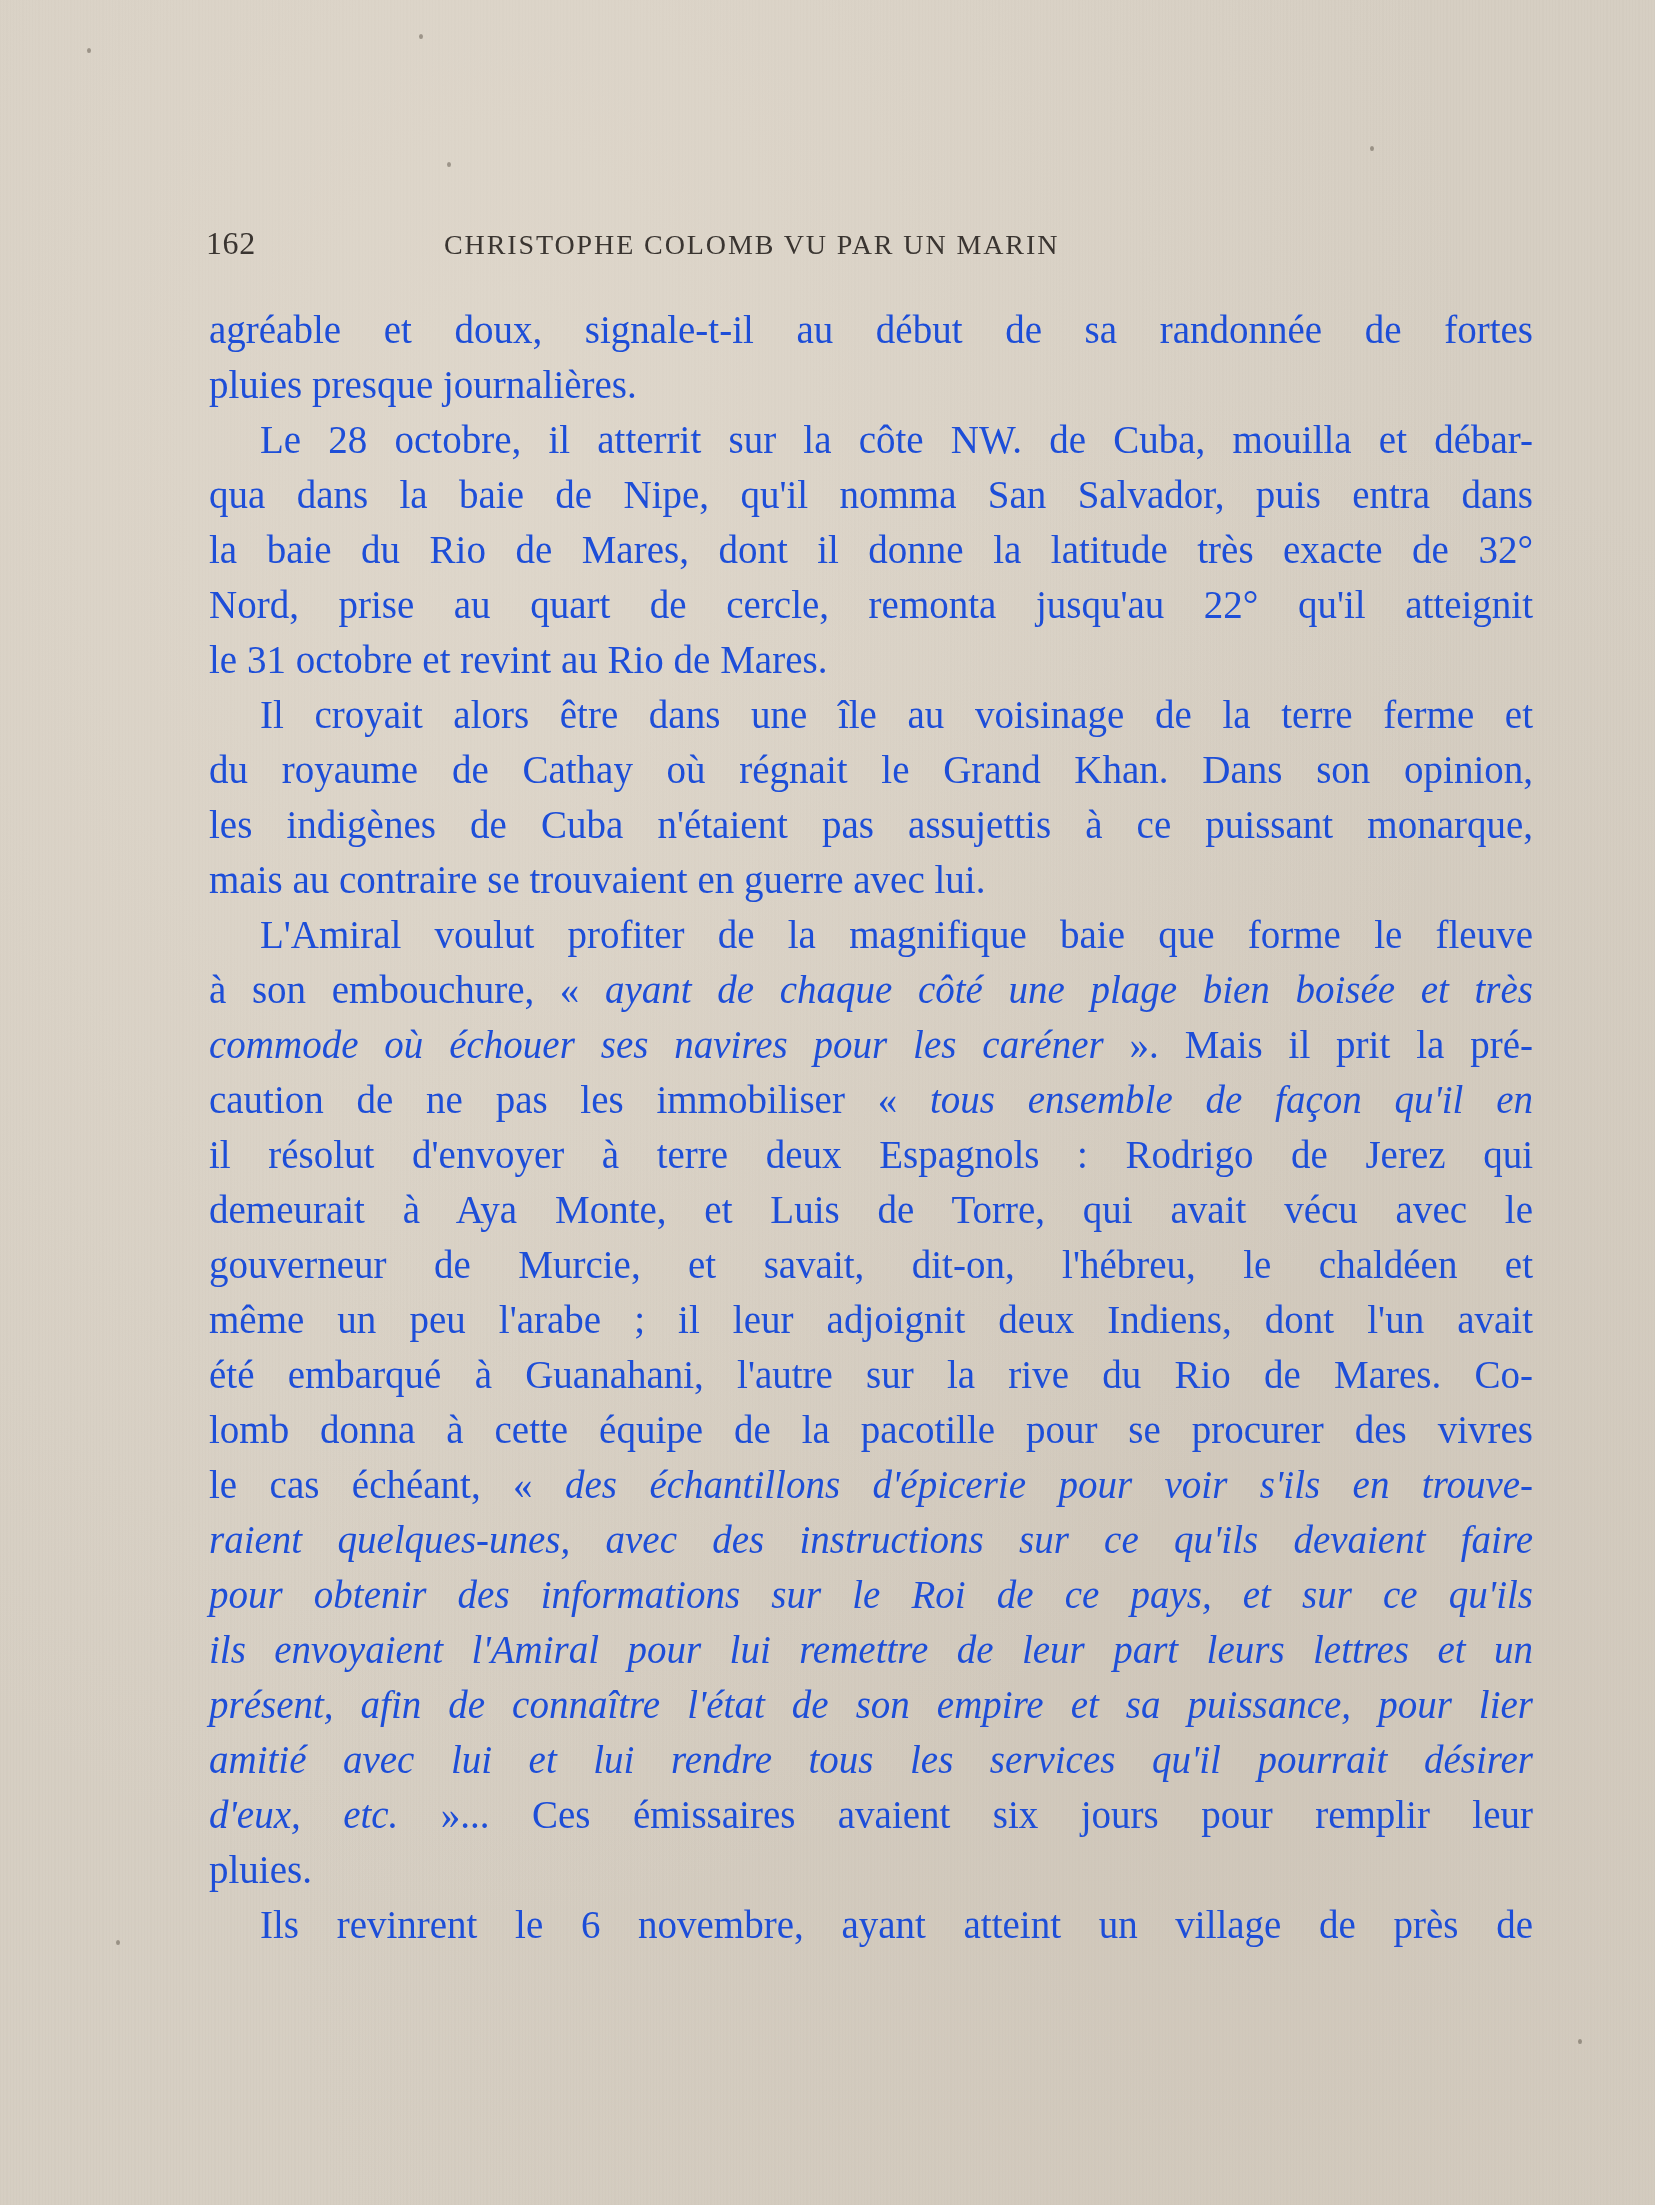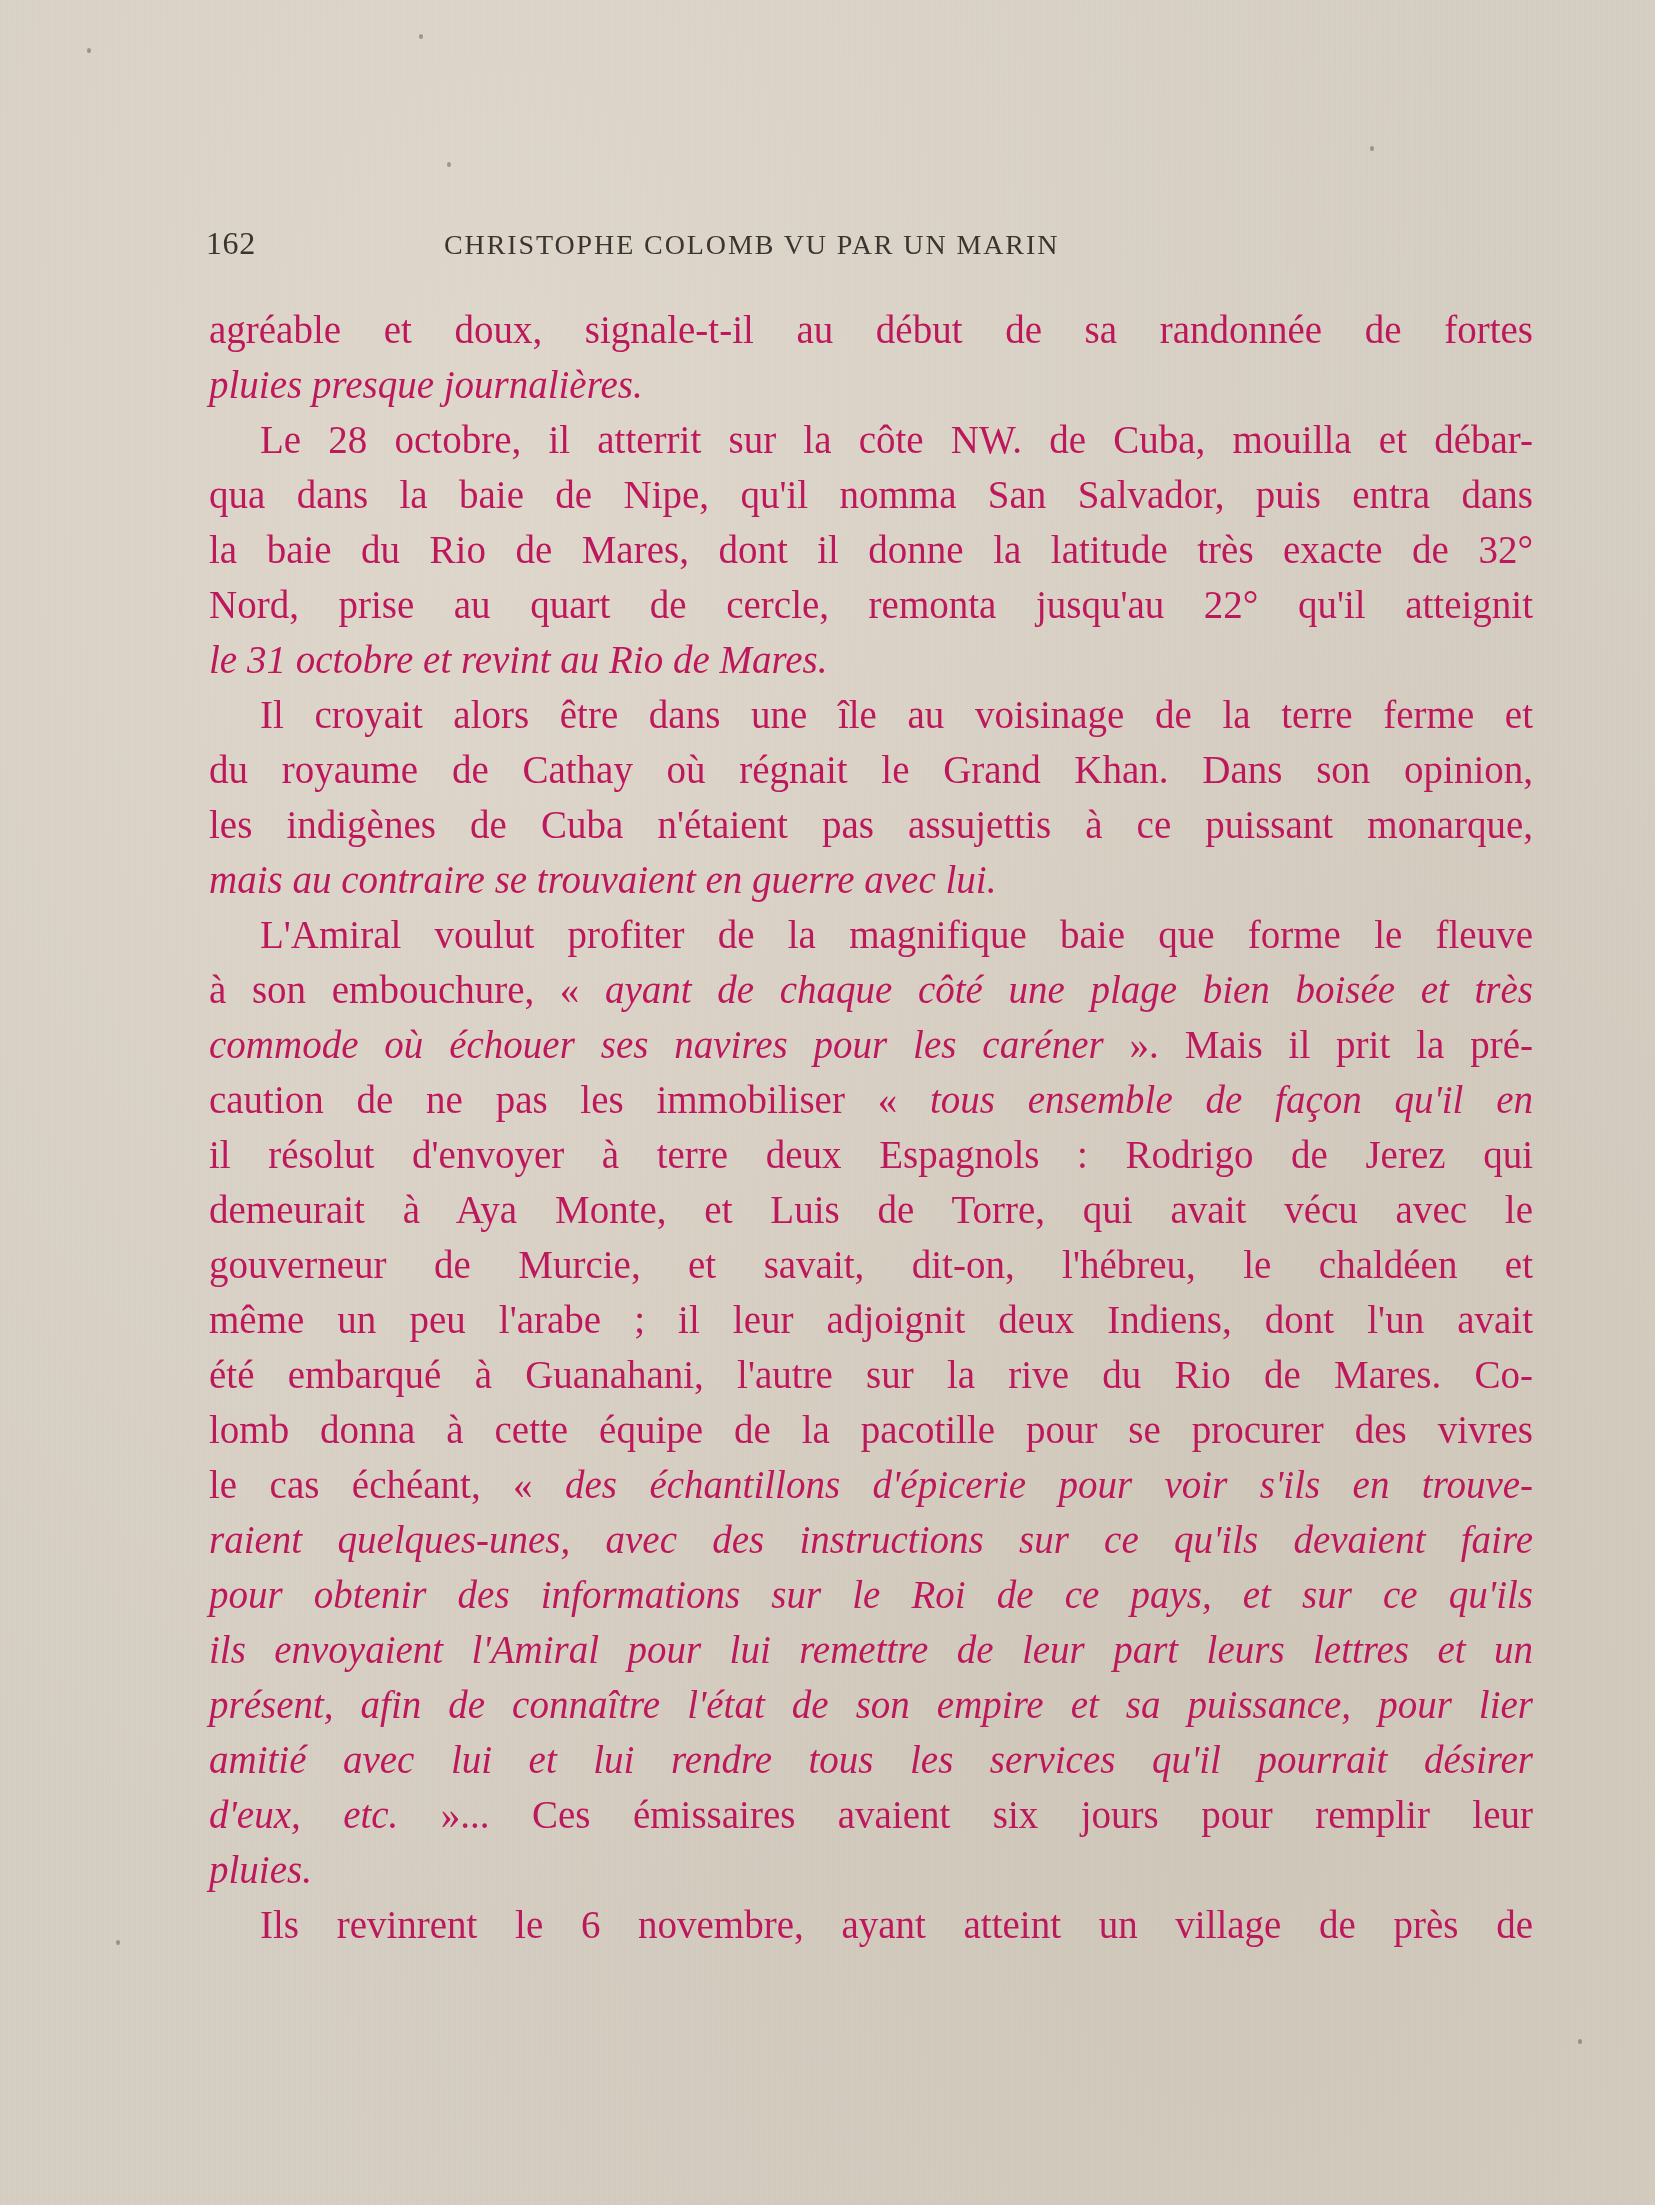--- a/index.html
+++ b/index.html
@@ -51,32 +51,31 @@
     }
     .body-text {
       position: absolute;
       left: 209px;
       top: 281px;
       width: 1324px;
       font-family: "Liberation Serif", "DejaVu Serif", serif;
       font-size: 39px;
       line-height: 55px;
       text-align: justify;
-      color: #be185d;
+      color: #1d4ed8;
     }
     .line {
       display: block;
       white-space: nowrap;
       text-align: justify;
       text-align-last: justify;
       height: 55px;
     }
     .line.last {
       text-align-last: left;
-      font-style: italic;
     }
     .line.indent {
       padding-left: 51px;
     }
     .it {
       font-style: italic;
     }
     .speck {
       position: absolute;
       width: 3.9px; height: 5.1px;

